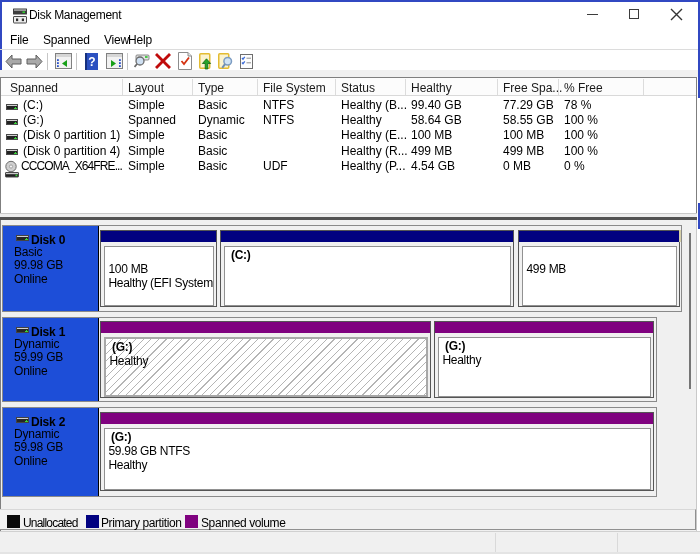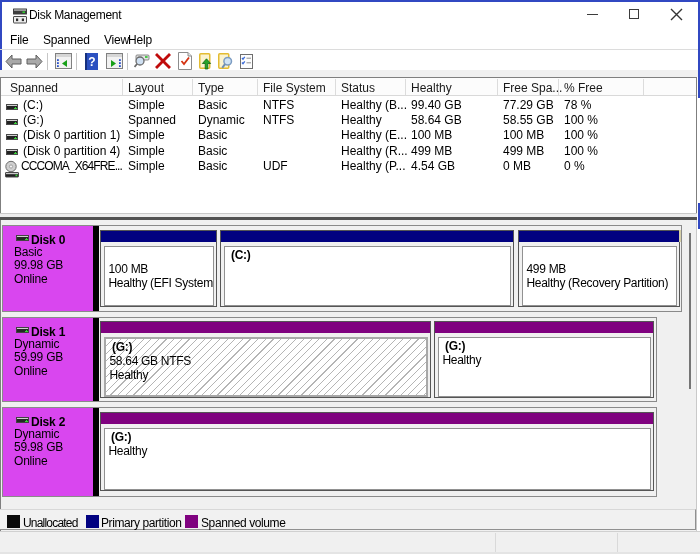--- a/index.html
+++ b/index.html
@@ -28,21 +28,21 @@
 .hsep { top:79px; width:1px; height:16px; background:#dcdcdc; }
 .htxt { top:81px; color:#1a1a1a; }
 .rtxt { color:#000; white-space:nowrap; }
 .dico { width:12px; height:6px; border:1px solid #4a4a4a; background-image:radial-gradient(circle at 8.5px 3.5px, #38d438 0 1px, rgba(0,0,0,0) 1.2px), linear-gradient(#d0d0d0 0 1.5px, #222 1.5px 100%); }
 #line213 { left:0; top:213px; width:697px; height:1px; background:#c9c9c9; }
 #strip2 { left:0; top:214px; width:697px; height:3px; background:#ededed; }
 #split { left:0; top:217px; width:697px; height:2.5px; background:#525252; }
 
 #pane2 { left:0; top:220px; width:697px; height:311px; background:#f0f0f0; border-left:1px solid #7f7f7f; border-right:1px solid #c9c9c9; }
 .drow { position:absolute; left:2px; border:1px solid #8a8a8a; background:#f0f0f0; }
-.dlabel { position:absolute; left:0; top:0; bottom:0; width:96px; border-right:6px solid #000000; background:#d946ef; }
+.dlabel { position:absolute; left:0; top:0; bottom:0; width:96px; border-right:1px solid #000000; background:#1d4ed8; }
 .dlname { position:absolute; left:28px; top:7px; font-weight:bold; letter-spacing:-0.2px; }
 .dlico { position:absolute; left:13px; top:8.5px; width:13px; height:6px; border:1px solid #444; background-image:radial-gradient(circle at 9.5px 3.5px, #38d438 0 1px, rgba(0,0,0,0) 1.2px), linear-gradient(#cfcfcf 0 1.5px, #252525 1.5px 100%); }
 .dlt { position:absolute; left:11px; line-height:13.7px; letter-spacing:-0.2px; }
 .part { position:absolute; border:1px solid #555; background:#f0f0f0; height:77px; }
 .band { height:11px; }
 .navy { background:#010180; }
 .purple { background:#7f017f; }
 .pbody { position:absolute; left:2.5px; right:2.5px; top:15px; bottom:0; background:#fff; border:1px solid #919191; padding:1px 0 0 4px; line-height:14px; white-space:nowrap; overflow:hidden; letter-spacing:-0.3px; }
 .pbody.sel { border:2px solid #a8a8a8; background:#fff; background-image:repeating-linear-gradient(135deg, rgba(120,120,120,0) 0px, rgba(120,120,120,0) 4.6px, rgba(120,120,120,.55) 4.6px, rgba(120,120,120,.55) 5.4px); }
 .pname { font-weight:bold; padding-left:2.5px; }
@@ -246,36 +246,34 @@
     <div class="band navy"></div>
     <div class="pbody">
         <div class="pname">(C:)</div>
       </div>
   </div>
   <div class="abs part" style="left:518px;top:230px;width:162px">
     <div class="band navy"></div>
     <div class="pbody">
         <div>&nbsp;</div>
         <div>499 MB</div>
-        <div>Healthy (Recovery Partition)</div>
       </div>
   </div>
 
   <div class="drow" style="top:317px;width:655px;height:85px">
     <div class="dlabel">
       <div class="dlico"></div>
       <div class="dlname">Disk 1</div>
       <div class="dlt" style="top:19.5px">Dynamic<br>59.99 GB<br>Online</div>
     </div>
   </div>
   <div class="abs part" style="left:100px;top:321px;width:331px;height:77px">
     <div class="band purple"></div>
     <div class="pbody sel">
         <div class="pname">(G:)</div>
-        <div>58.64 GB NTFS</div>
         <div>Healthy</div>
       </div>
   </div>
   <div class="abs part" style="left:434px;top:321px;width:220px;height:77px">
     <div class="band purple"></div>
     <div class="pbody">
         <div class="pname">(G:)</div>
         <div>Healthy</div>
       </div>
   </div>
@@ -284,20 +282,21 @@
     <div class="dlabel">
       <div class="dlico"></div>
       <div class="dlname">Disk 2</div>
       <div class="dlt" style="top:19.5px">Dynamic<br>59.98 GB<br>Online</div>
     </div>
   </div>
   <div class="abs part" style="left:100px;top:412px;width:554px;height:79px">
     <div class="band purple"></div>
     <div class="pbody">
         <div class="pname">(G:)</div>
+        <div>59.98 GB NTFS</div>
         <div>Healthy</div>
       </div>
   </div>
 
   <div class="abs" id="sthumb"></div>
   <div class="abs" style="left:679px;top:230px;width:1.5px;height:12px;background:#d6d0a8"></div>
   <div class="abs" id="lline"></div>
   <div class="abs lsq" style="left:7px;background:#0a0a0a"></div>
   <div class="abs ltxt" style="left:23px;letter-spacing:-0.8px">Unallocated</div>
   <div class="abs lsq" style="left:86px;background:#010180"></div>

